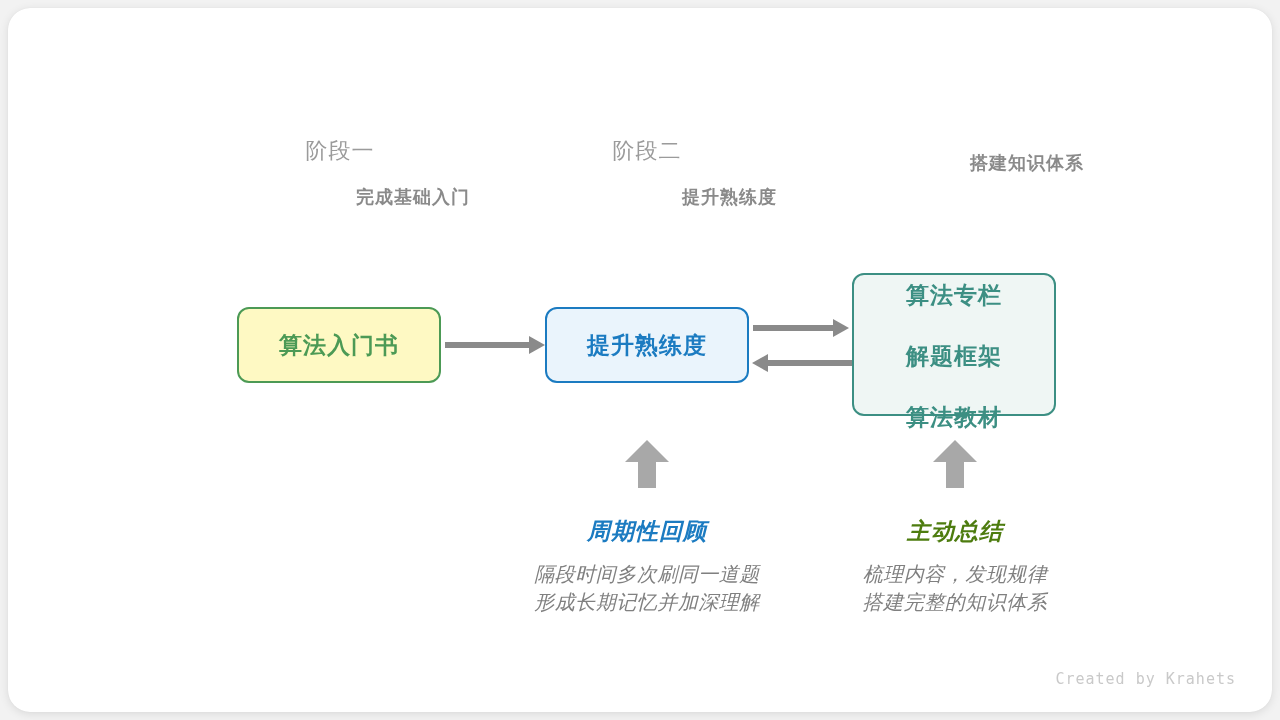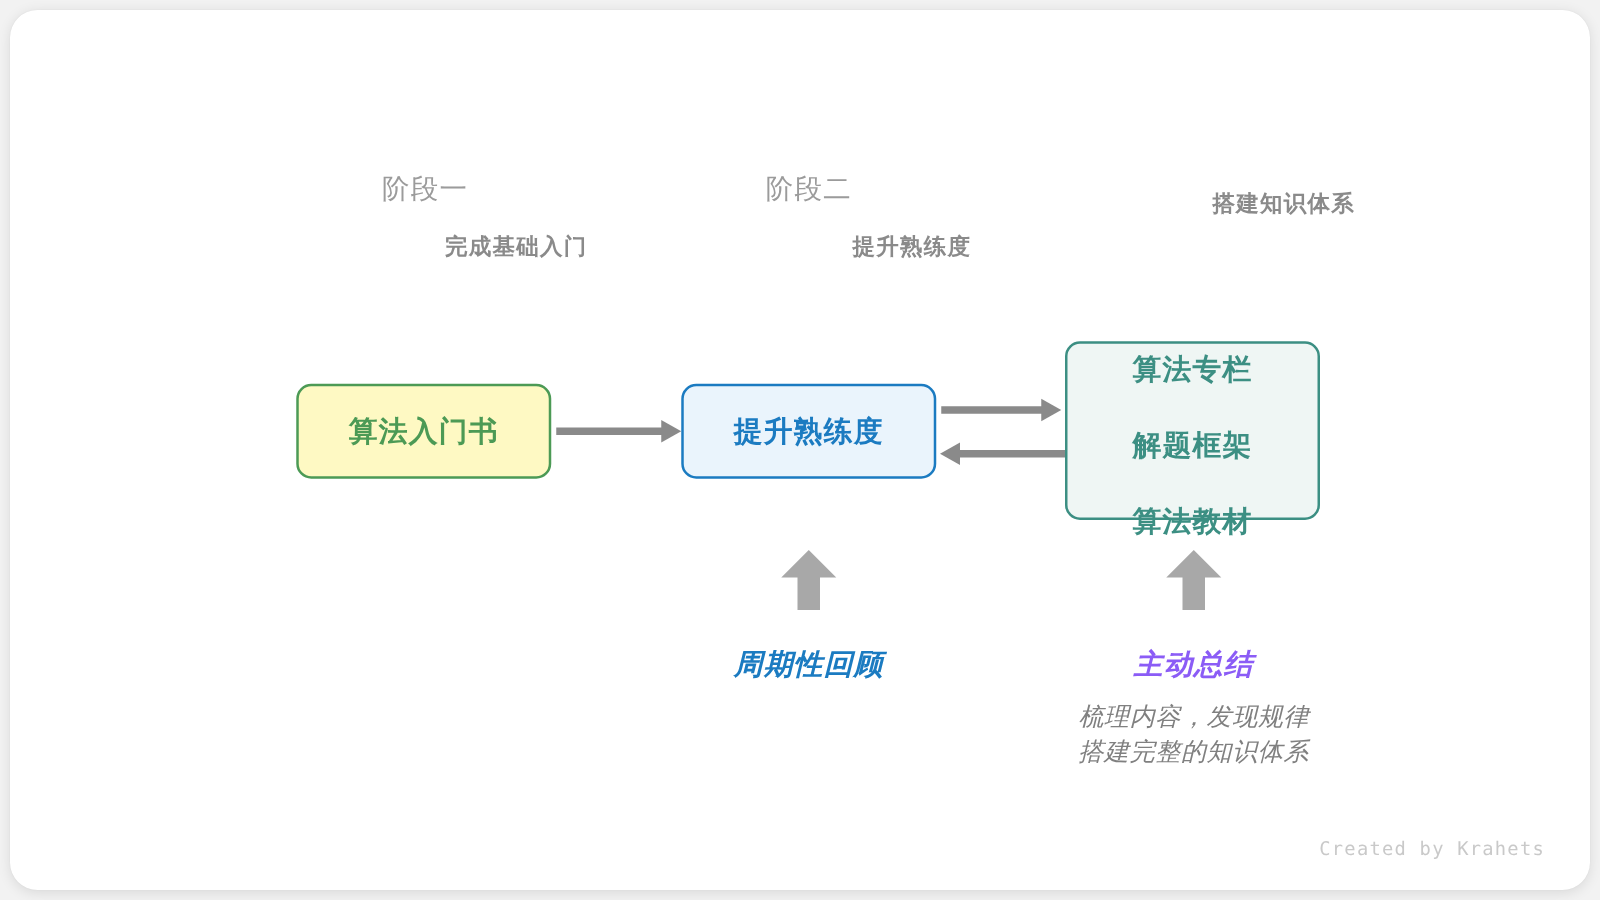--- a/index.html
+++ b/index.html
@@ -164,21 +164,21 @@
   .note-1 { left: 489px; top: 506px; }
   .note-2 { left: 797px; top: 506px; }
 
   .note-title {
     font-size: 23px;
     font-weight: bold;
     line-height: 34px;
     letter-spacing: 1px;
   }
   .note-title.blue { color: #1b7bc1; }
-  .note-title.teal { color: #8b5cf6; }
+  .note-title.teal { color: #4d7c0f; }
 
   .note-body {
     margin-top: 12px;
     font-size: 20px;
     color: #808080;
     line-height: 28px;
     letter-spacing: 0.5px;
   }
 
   .credit {
@@ -238,20 +238,24 @@
     <div class="stem"></div>
   </div>
 
   <div class="arrow-up up-2">
     <div class="head"></div>
     <div class="stem"></div>
   </div>
 
   <div class="note note-1">
     <div class="note-title blue">周期性回顾</div>
+    <div class="note-body">
+      <div>隔段时间多次刷同一道题</div>
+      <div>形成长期记忆并加深理解</div>
+    </div>
   </div>
 
   <div class="note note-2">
     <div class="note-title teal">主动总结</div>
     <div class="note-body">
       <div>梳理内容，发现规律</div>
       <div>搭建完整的知识体系</div>
     </div>
   </div>
 

